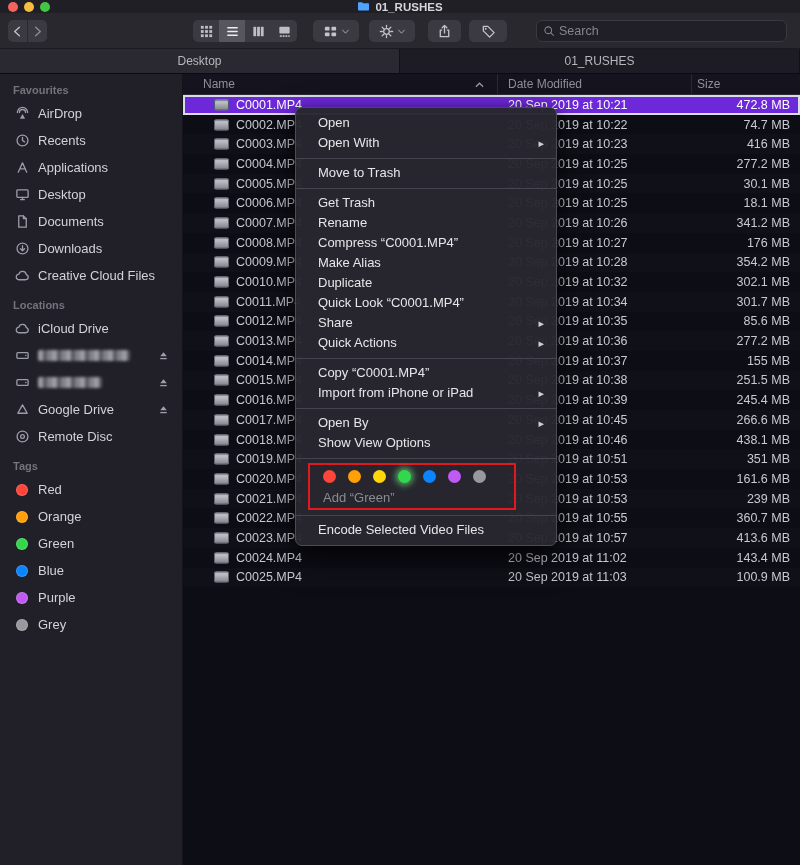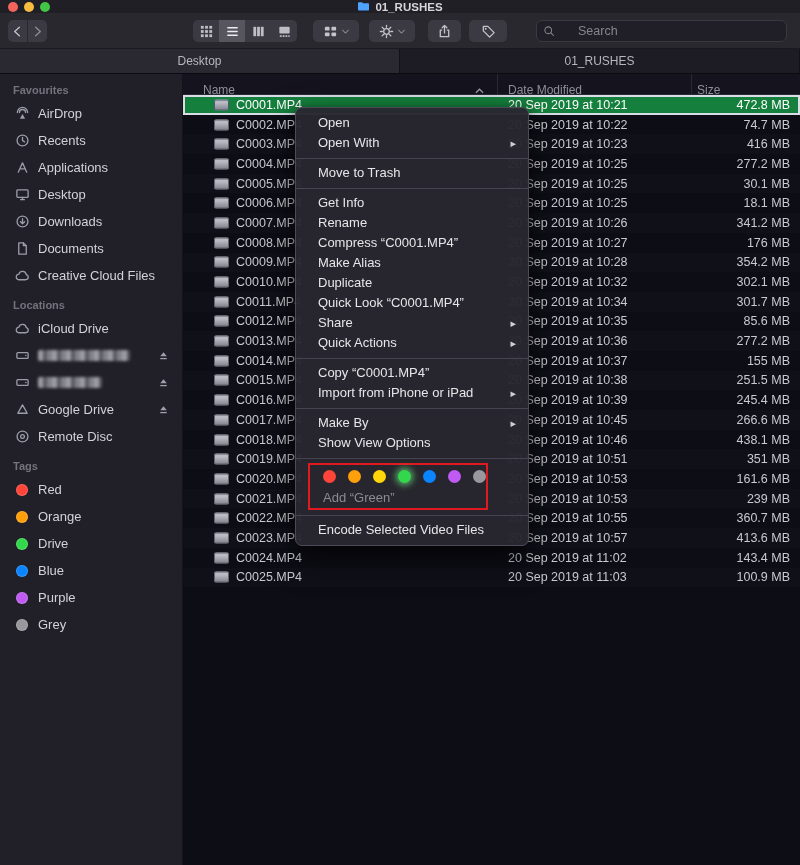--- a/index.html
+++ b/index.html
@@ -21,21 +21,21 @@
   .btn-back{left:8px;width:19px;border-radius:5px 0 0 5px}
   .btn-forward{left:28px;width:19px;border-radius:0 5px 5px 0;color:#8e8e96}
   .seg { position:absolute; top:7px; left:193px; height:22px; display:flex; background:#3b3a42; border-radius:5px; overflow:hidden; }
   .seg-btn { width:26px; height:22px; display:flex; align-items:center; justify-content:center; color:#bdbdc4; background:transparent; border:none; }
   .seg-btn.active { background:#57565e; color:#ececf1; }
   .btn-group{left:313px;width:46px}
   .btn-action{left:369px;width:46px}
   .btn-share{left:428px;width:33px}
   .btn-tag{left:469px;width:38px}
   .search { position:absolute; top:7px; left:536px; width:251px; height:22px; background:#201f27; border:1px solid #3a3941;
-            border-radius:6px; display:flex; align-items:center; gap:23px; padding:0 6px; color:#85858d; font-size:12.5px; }
+            border-radius:6px; display:flex; align-items:center; gap:4px; padding:0 6px; color:#85858d; font-size:12.5px; }
   .ic { width:15px; height:15px; stroke:currentColor; fill:none; stroke-width:1.4; stroke-linecap:round; stroke-linejoin:round; display:block; }
   .ic-sm { width:9px; height:9px; }
 
   
   .tabbar { position:absolute; top:49px; left:0; right:0; height:25px; display:flex; background:#1c1b22; border-bottom:1px solid #0a0a10; z-index:5; }
   .tab { flex:1; display:flex; align-items:center; justify-content:center; font-size:12px; color:#b6b6bc; background:#2a2931; border-right:1px solid #121118; }
   .tab.active { background:#1d1c24; }
 
   
   .sidebar { position:absolute; top:74px; left:0; bottom:0; width:183px; background:#211f28; border-right:1px solid #14131a; z-index:2; }
@@ -45,38 +45,38 @@
   .tag-dot { width:12px; height:12px; border-radius:50%; box-shadow: inset 0 0 0 1px rgba(255,255,255,.18); }
   .tag-dot.ring { width:10px; height:10px; background:transparent; border:1.5px solid #98989d; box-shadow:none; }
   .redacted { height:11px; border-radius:2px; filter:blur(1.6px); opacity:.92;
               background:repeating-linear-gradient(90deg,#a8a8b0 0 5px,#5e5e66 5px 9px,#8b8b93 9px 14px); }
   .eject { margin-left:auto; margin-right:12px; color:#9fa0aa; }
   .eject svg{width:13px;height:13px}
 
   
   .main { position:absolute; top:74px; left:183px; right:0; bottom:0; background:#0d0d16; }
   .list-header { position:relative; height:21px; background:#15141e; border-bottom:1px solid #2a2934; font-size:12px; color:#8f8f98; }
-  .list-header span { position:absolute; top:9px;text-decoration:underline; }
+  .list-header span { position:absolute; top:3px; }
   .h-name{left:20px} .h-date{left:325px} .h-size{left:514px}
   .h-chev{left:292px; top:6px; color:#9a9aa2;}
   .h-vsep{position:absolute; top:0; bottom:0; width:1px; background:#2a2934;}
   .vs1{left:314px} .vs2{left:508px}
   .file-list { position:absolute; top:21px; left:0; right:0; }
   .file-row { position:relative; height:19.7px; font-size:12.5px; color:#c9c9cf; }
   .file-row:nth-child(odd){ background:rgba(255,255,255,0.015); }
   .file-row span { position:absolute; top:50%; transform:translateY(-50%); white-space:nowrap; }
   .file-ic { left:31px; width:15px; height:11px; border-radius:2px;
              background:linear-gradient(180deg,#b9bac2 0 30%,#7e7f88); box-shadow:inset 0 0 0 1px #62636c; }
   .f-name{left:53px} .f-date{left:325px}
   .f-size{left:500px; width:107px; text-align:right;}
-  .file-row.selected { background:#15803d; color:#fff; box-shadow: inset 0 0 0 2px #d9dde6; }
+  .file-row.selected { background:#6d28d9; color:#fff; box-shadow: inset 0 0 0 2px #d9dde6; }
   .file-row.selected .file-ic{ box-shadow:inset 0 0 0 1px #4a5a74; }
 
   
-  .context-menu { position:absolute; left:295px; top:107px; width:234px; background:rgba(40,39,47,0.97);
+  .context-menu { position:absolute; left:295px; top:107px; width:262px; background:rgba(40,39,47,0.97);
                   border:1px solid #4c4b55; border-radius:7px; padding:5px 0; z-index:20; font-size:13px; color:#e6e6ea;
                   box-shadow:0 12px 32px rgba(0,0,0,.65), 0 2px 8px rgba(0,0,0,.4); }
   .m-item { height:20px; line-height:20px; padding:0 12px 0 22px; display:flex; justify-content:space-between; align-items:center; white-space:nowrap; }
   .m-arrow { font-size:11px; color:#cfcfd4; }
   .m-sep { height:1px; background:#46454f; margin:4.5px 0; }
   .annotation-box { border:2px solid #e0191e; margin:1px 40px 1px 12px; padding:2px 0 0 0; }
   .dot-row { display:flex; gap:12px; padding:3px 0 4px 13px; }
   .m-dot { width:13px; height:13px; border-radius:50%; }
   .m-dot.glow { box-shadow:0 0 6px 2.5px rgba(110,235,130,.65); }
   .add-label { color:#8b8b92; padding-left:13px; height:21px; line-height:21px; }
@@ -242,38 +242,38 @@
             <svg class="ic" viewBox="0 0 16 16">
               <rect x="2" y="3" width="12" height="8" rx="1"></rect>
               <path d="M6 13.5h4M8 11v2.5"></path>
             </svg>
           </span>
           <span class="sb-label">Desktop</span>
         </div>
         <div class="sb-item">
           <span class="sb-ic">
             <svg class="ic" viewBox="0 0 16 16">
+              <path d="M4 2h5l3 3v9H4z"></path>
+              <path d="M9 2v3h3"></path>
+            </svg>
+          </span>
+          <span class="sb-label">Documents</span>
+        </div>
+        <div class="sb-item">
+          <span class="sb-ic">
+            <svg class="ic" viewBox="0 0 16 16">
               <circle cx="8" cy="8" r="5.8"></circle>
               <path d="M8 5v5M5.8 8.2L8 10.4l2.2-2.2"></path>
             </svg>
           </span>
           <span class="sb-label">Downloads</span>
         </div>
         <div class="sb-item">
           <span class="sb-ic">
             <svg class="ic" viewBox="0 0 16 16">
-              <path d="M4 2h5l3 3v9H4z"></path>
-              <path d="M9 2v3h3"></path>
-            </svg>
-          </span>
-          <span class="sb-label">Documents</span>
-        </div>
-        <div class="sb-item">
-          <span class="sb-ic">
-            <svg class="ic" viewBox="0 0 16 16">
               <path d="M4.5 12.5a3 3 0 0 1-.3-6A4 4 0 0 1 12 7a2.8 2.8 0 0 1-.4 5.5z"></path>
             </svg>
           </span>
           <span class="sb-label">Creative Cloud Files</span>
         </div>
       </div>
       <div class="sb-section">
         <div class="sb-header">Locations</div>
         <div class="sb-item">
           <span class="sb-ic">
@@ -348,21 +348,21 @@
         <div class="sb-item">
           <span class="sb-ic">
             <span class="tag-dot" style="background: rgb(255, 159, 10);"></span>
           </span>
           <span class="sb-label">Orange</span>
         </div>
         <div class="sb-item">
           <span class="sb-ic">
             <span class="tag-dot" style="background: rgb(50, 215, 75);"></span>
           </span>
-          <span class="sb-label">Drive</span>
+          <span class="sb-label">Green</span>
         </div>
         <div class="sb-item">
           <span class="sb-ic">
             <span class="tag-dot" style="background: rgb(10, 132, 255);"></span>
           </span>
           <span class="sb-label">Blue</span>
         </div>
         <div class="sb-item">
           <span class="sb-ic">
             <span class="tag-dot" style="background: rgb(191, 90, 242);"></span>
@@ -552,21 +552,21 @@
       <div class="m-item">
         <span>Open With</span>
         <span class="m-arrow">▸</span>
       </div>
       <div class="m-sep"></div>
       <div class="m-item">
         <span>Move to Trash</span>
       </div>
       <div class="m-sep"></div>
       <div class="m-item">
-        <span>Get Info</span>
+        <span>Get Trash</span>
       </div>
       <div class="m-item">
         <span>Rename</span>
       </div>
       <div class="m-item">
         <span>Compress “C0001.MP4”</span>
       </div>
       <div class="m-item">
         <span>Make Alias</span>
       </div>
@@ -587,21 +587,21 @@
       <div class="m-sep"></div>
       <div class="m-item">
         <span>Copy “C0001.MP4”</span>
       </div>
       <div class="m-item">
         <span>Import from iPhone or iPad</span>
         <span class="m-arrow">▸</span>
       </div>
       <div class="m-sep"></div>
       <div class="m-item">
-        <span>Make By</span>
+        <span>Open By</span>
         <span class="m-arrow">▸</span>
       </div>
       <div class="m-item">
         <span>Show View Options</span>
       </div>
       <div class="m-sep"></div>
       <div class="annotation-box" style="border-color: rgb(224, 25, 30);">
         <div class="dot-row">
           <span class="m-dot" style="background: rgb(255, 69, 58);"></span>
           <span class="m-dot" style="background: rgb(255, 159, 10);"></span>

